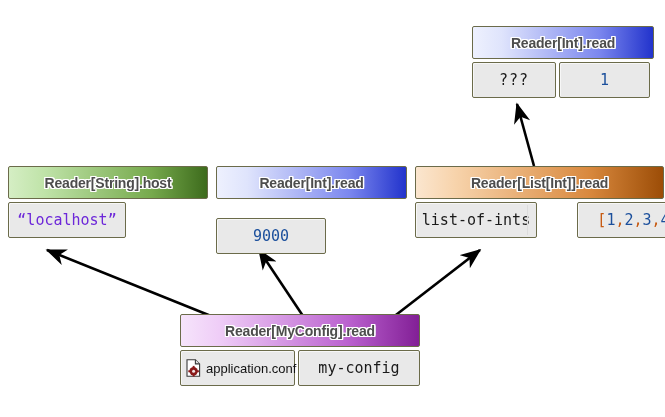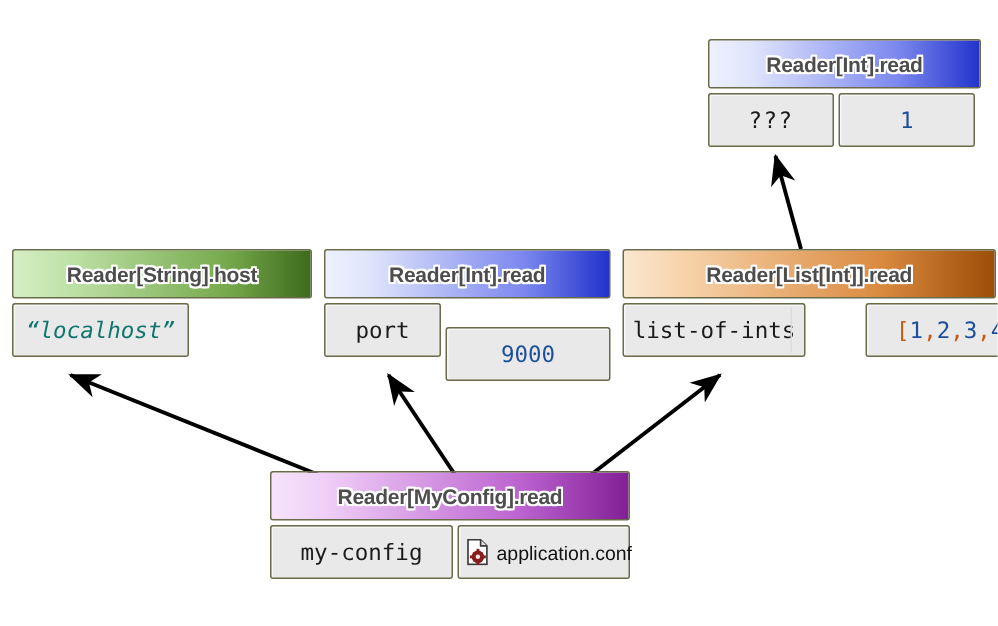--- a/index.html
+++ b/index.html
@@ -45,21 +45,21 @@
     border:1px solid #6b6b4a;
     border-radius:2px;
     height:36px;
     display:flex;align-items:center;justify-content:center;
     font-family:"DejaVu Sans Mono","Liberation Mono",monospace;
     font-size:15px;
     color:#1a1a1a;
     white-space:nowrap;
     box-shadow:inset 1px 1px 0 #f7f7f7;
   }
-  .cell.val-str  { color:#0f766e;font-style:italic; }
+  .cell.val-str  { color:#6d28d9; }
   .cell.val-num  { color:#1b4f9c; }
   .cell.val-q    { letter-spacing:1px; }
 
   .cell.val-list{
     color:#1b4f9c;
     padding:0 3px;
   }
   .cell.val-list .punct{ color:#c75a12; }
   .cell.val-list .num{ color:#1b4f9c; }
 
@@ -145,21 +145,20 @@
   <div class="node" id="n-str">
     <div class="node-header hdr-green">Reader[String].host</div>
     <div class="cells">
       <div class="cell v val-str">“localhost”</div>
     </div>
   </div>
 
   <div class="node" id="n-int">
     <div class="node-header hdr-blue">Reader[Int].read</div>
     <div class="cells">
-      <div class="cell k">port</div>
       <div class="cell v val-num">9000</div>
     </div>
   </div>
 
   <div class="node" id="n-list">
     <div class="node-header hdr-orange">Reader[List[Int]].read</div>
     <div class="cells">
       <div class="cell k seam">list-of-ints</div>
       <div class="cell v val-list" id="list-value">
           <span class="punct">[</span>
@@ -171,32 +170,32 @@
           <span class="punct">, </span>
           <span class="num">4</span>
           <span class="punct">]</span>
         </div>
     </div>
   </div>
 
   <div class="node" id="n-cfg">
     <div class="node-header hdr-purple">Reader[MyConfig].read</div>
     <div class="cells">
-      <div class="cell k">my-config</div>
       <div class="cell v fileval">
         <svg class="file-ic" viewBox="0 0 15 18">
           <path d="M1 0.8 H9.4 L13.6 4.9 V17.2 H1 Z" fill="#ffffff" stroke="#3a3a3a" stroke-width="1.1"></path>
           <path d="M9.4 0.8 L9.4 4.9 L13.6 4.9" fill="#e2e2e2" stroke="#3a3a3a" stroke-width="1.1"></path>
           <circle cx="7.6" cy="12.2" r="4.2" fill="#8a1b1b"></circle>
           <circle cx="7.6" cy="12.2" r="1.5" fill="#f0e6e6"></circle>
           <g fill="#8a1b1b">
             <rect x="6.7" y="6.9" width="1.9" height="2.3"></rect>
             <rect x="6.7" y="15.2" width="1.9" height="2.3"></rect>
             <rect x="2.3" y="11.3" width="2.3" height="1.9"></rect>
             <rect x="10.6" y="11.3" width="2.3" height="1.9"></rect>
           </g>
         </svg>
         <span>application.conf</span>
       </div>
+      <div class="cell k">my-config</div>
     </div>
   </div>
 
 </div>
 
 </body></html>

